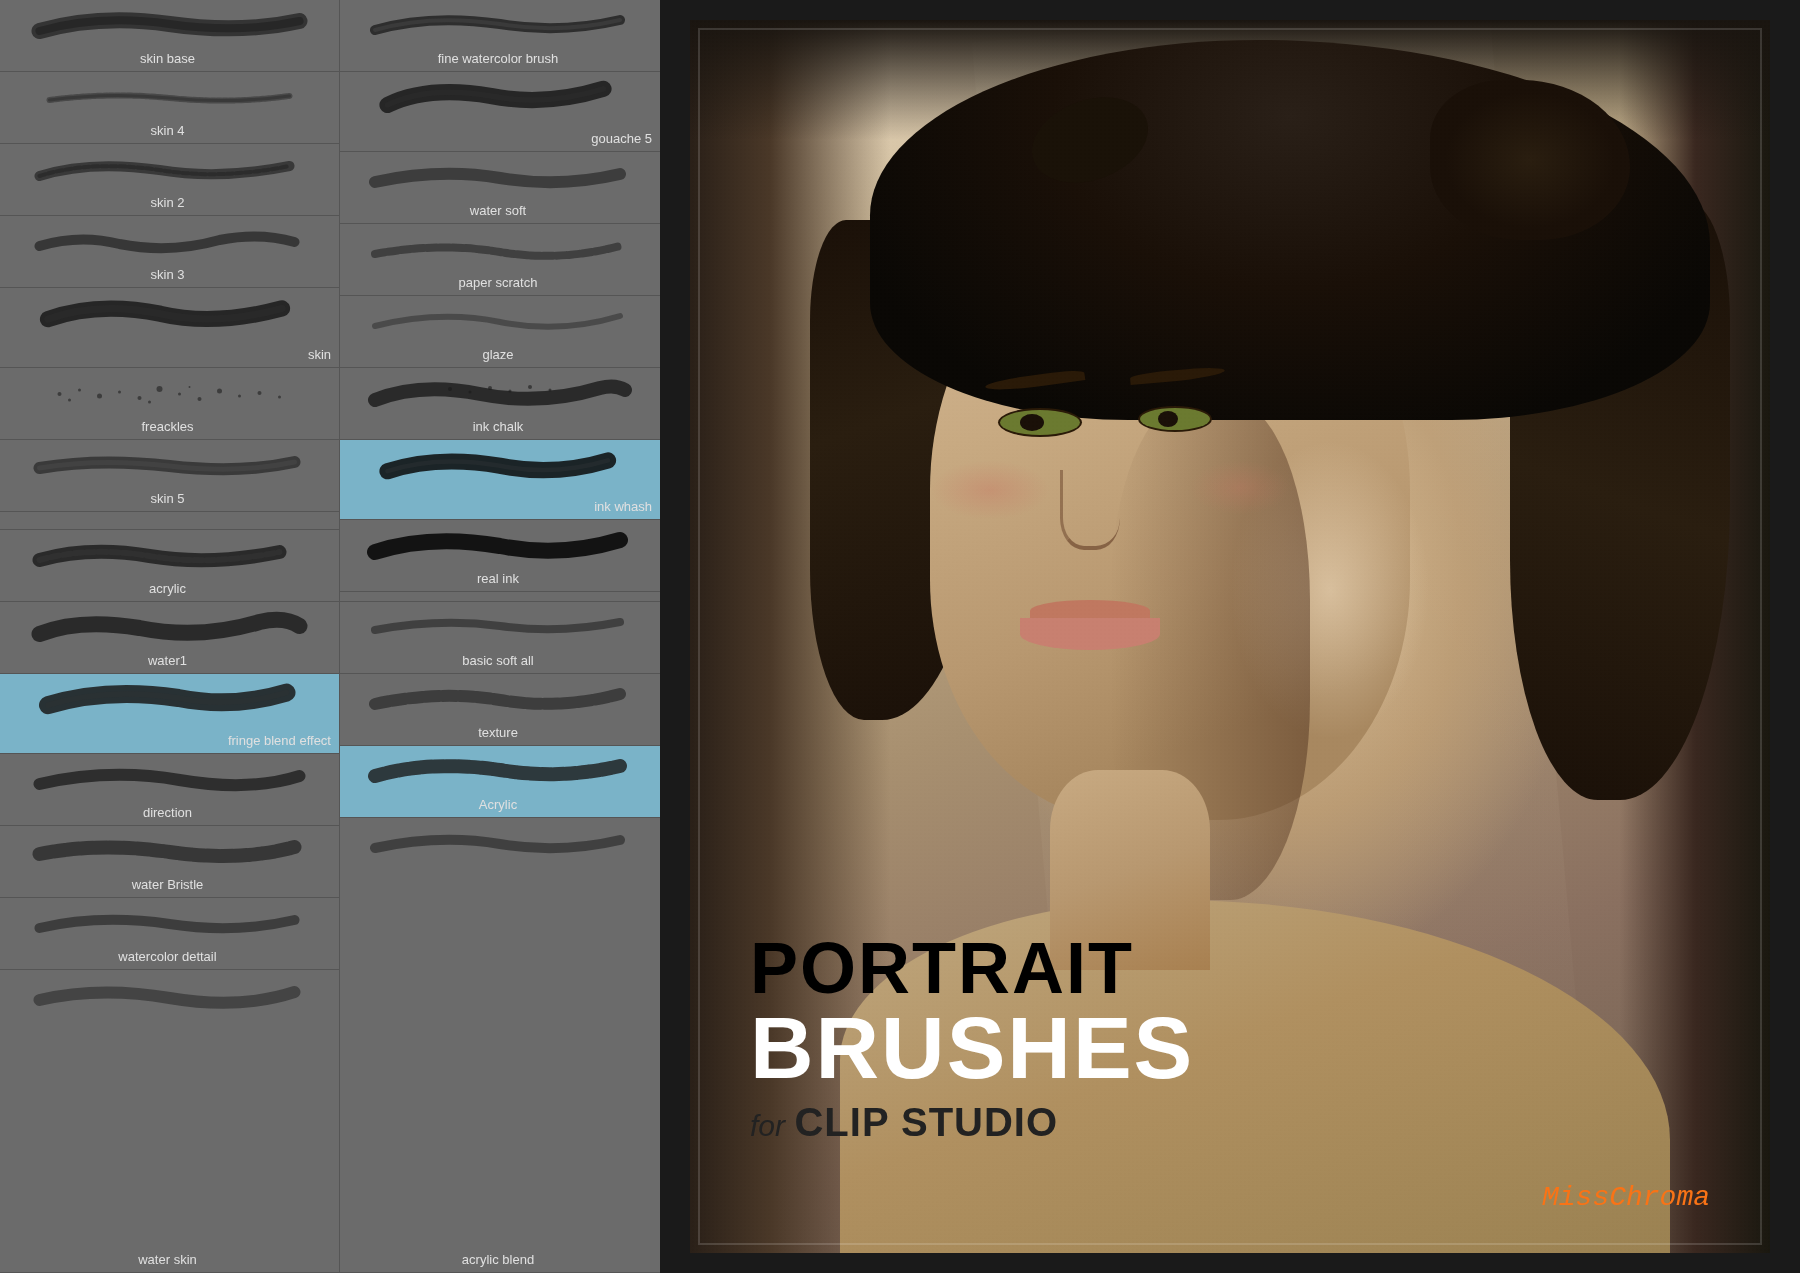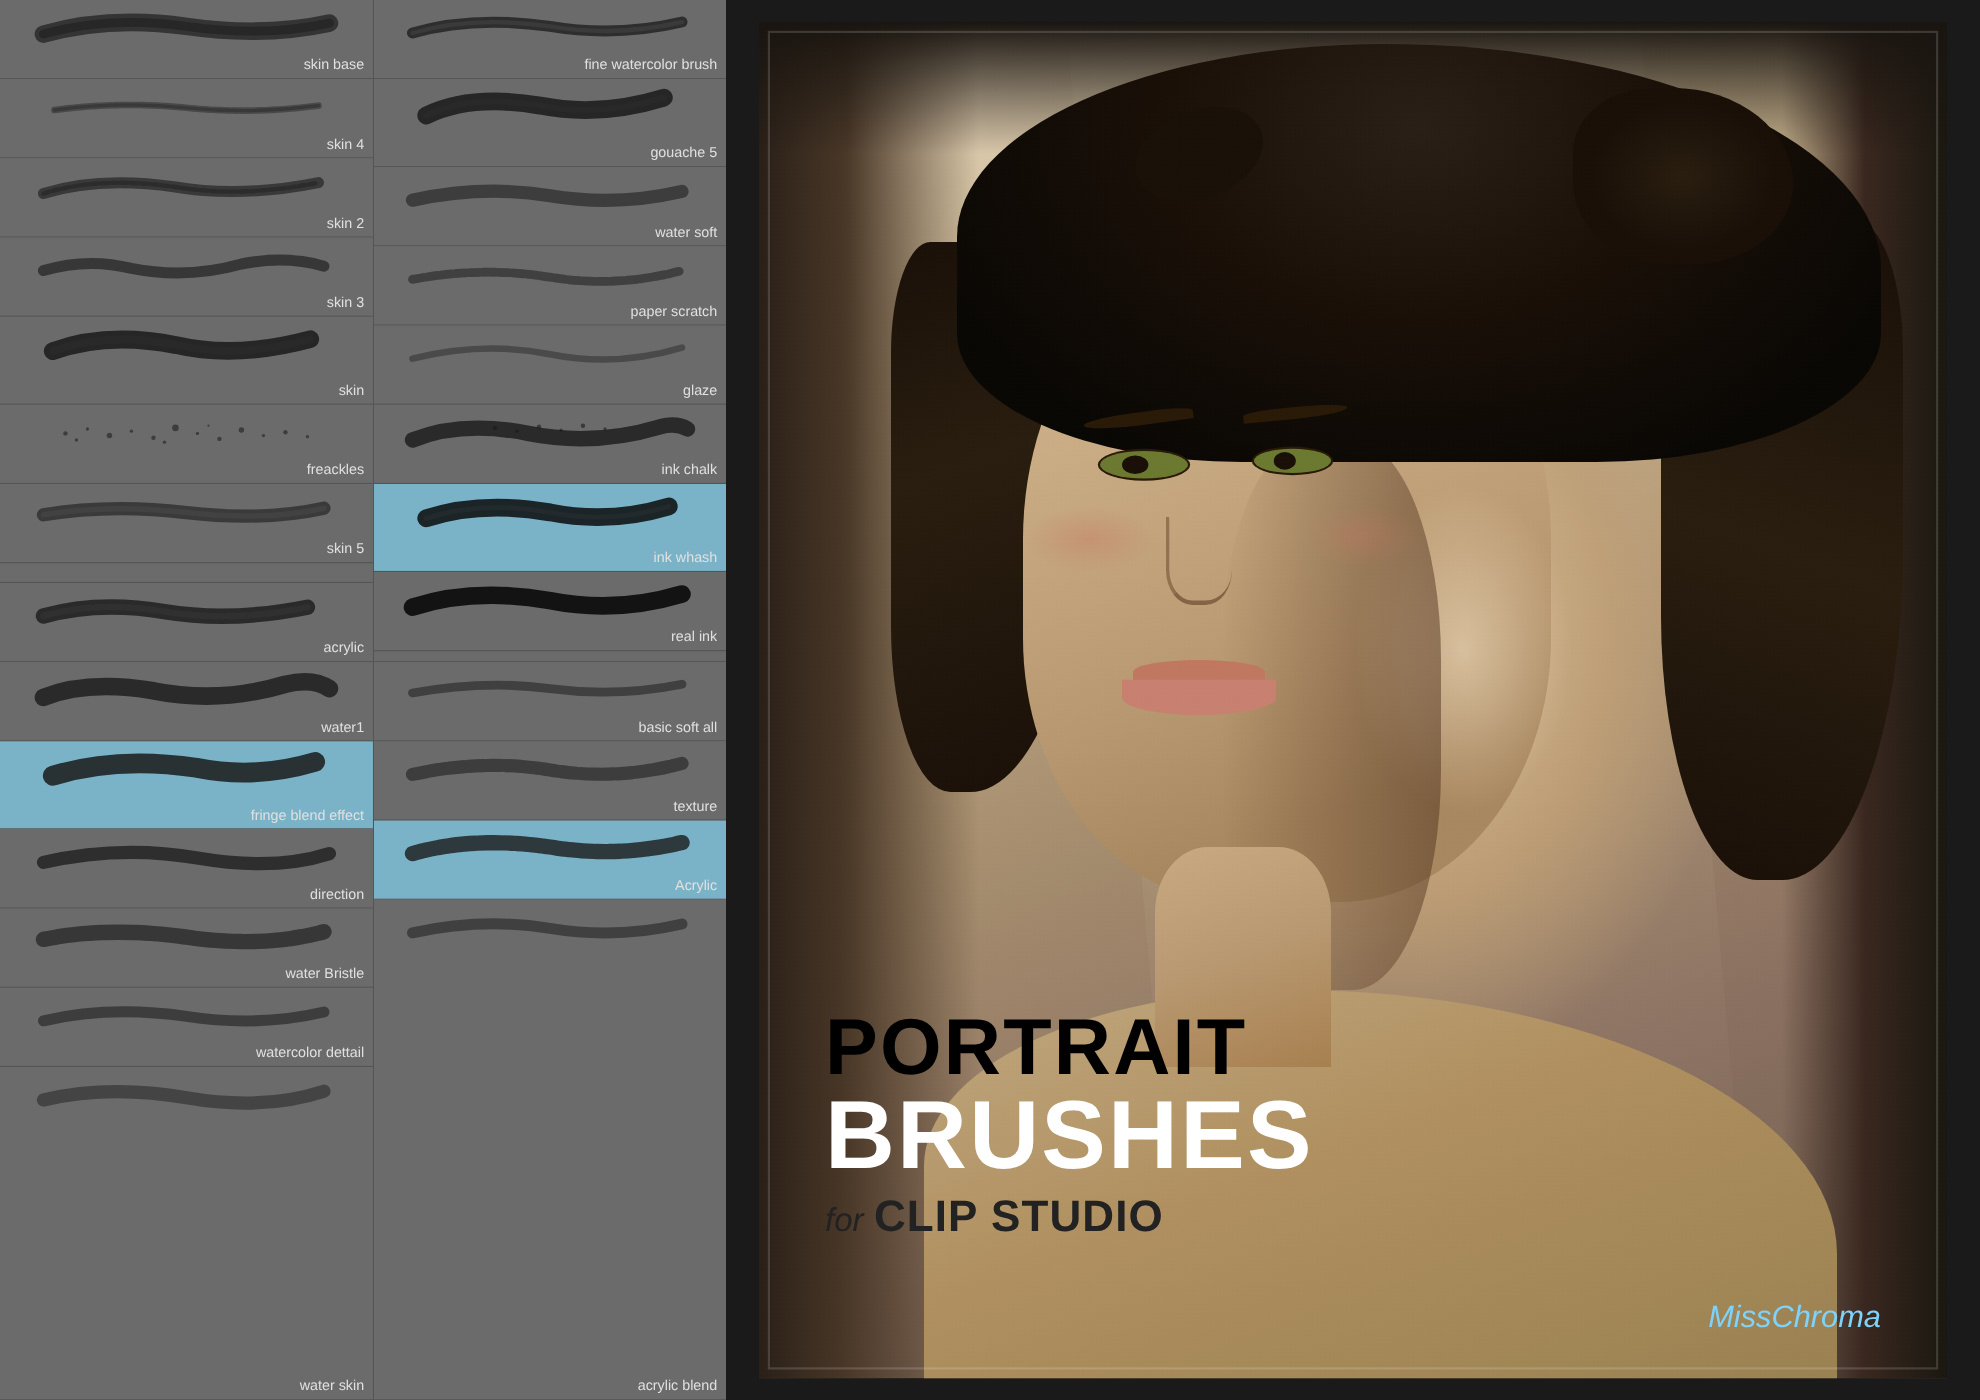--- a/index.html
+++ b/index.html
@@ -361,21 +361,21 @@
       left: 500px;
       width: 100px;
       height: 55px;
       background: radial-gradient(ellipse, rgba(200,120,100,0.3) 0%, transparent 70%);
       border-radius: 50%;
     }
 
     
     .portrait-text {
       position: absolute;
-      bottom: 124px;
+      bottom: 108px;
       left: 60px;
     }
 
     .portrait-title-portrait {
       font-size: 72px;
       font-weight: 900;
       color: #000000;
       line-height: 1;
       letter-spacing: 2px;
       font-family: 'Arial Black', sans-serif;
@@ -406,22 +406,22 @@
       font-weight: 900;
       font-size: 40px;
       letter-spacing: 1px;
     }
 
     .portrait-author {
       position: absolute;
       bottom: 40px;
       right: 60px;
       font-size: 28px;
-      color: #7dd3fc;
-      font-family: Liberation Sans, sans-serif;
+      color: #f97316;
+      font-family: Liberation Mono, monospace;
       font-style: italic;
     }
 
     
     .paper-texture {
       position: absolute;
       inset: 0;
       opacity: 0.08;
       background-image: 
         repeating-linear-gradient(0deg, transparent, transparent 2px, rgba(0,0,0,0.03) 2px, rgba(0,0,0,0.03) 4px),
@@ -430,20 +430,21 @@
 
     .portrait-border {
       position: absolute;
       inset: 8px;
       border: 2px solid rgba(255,255,255,0.15);
       pointer-events: none;
     }
 
     .brush-row-med {
       min-height: 72px;
+      align-items: center;
     }
 
     .brush-row-lg {
       min-height: 80px;
     }
   </style>
 </head>
 <body>
 
 <div class="left-panel">

